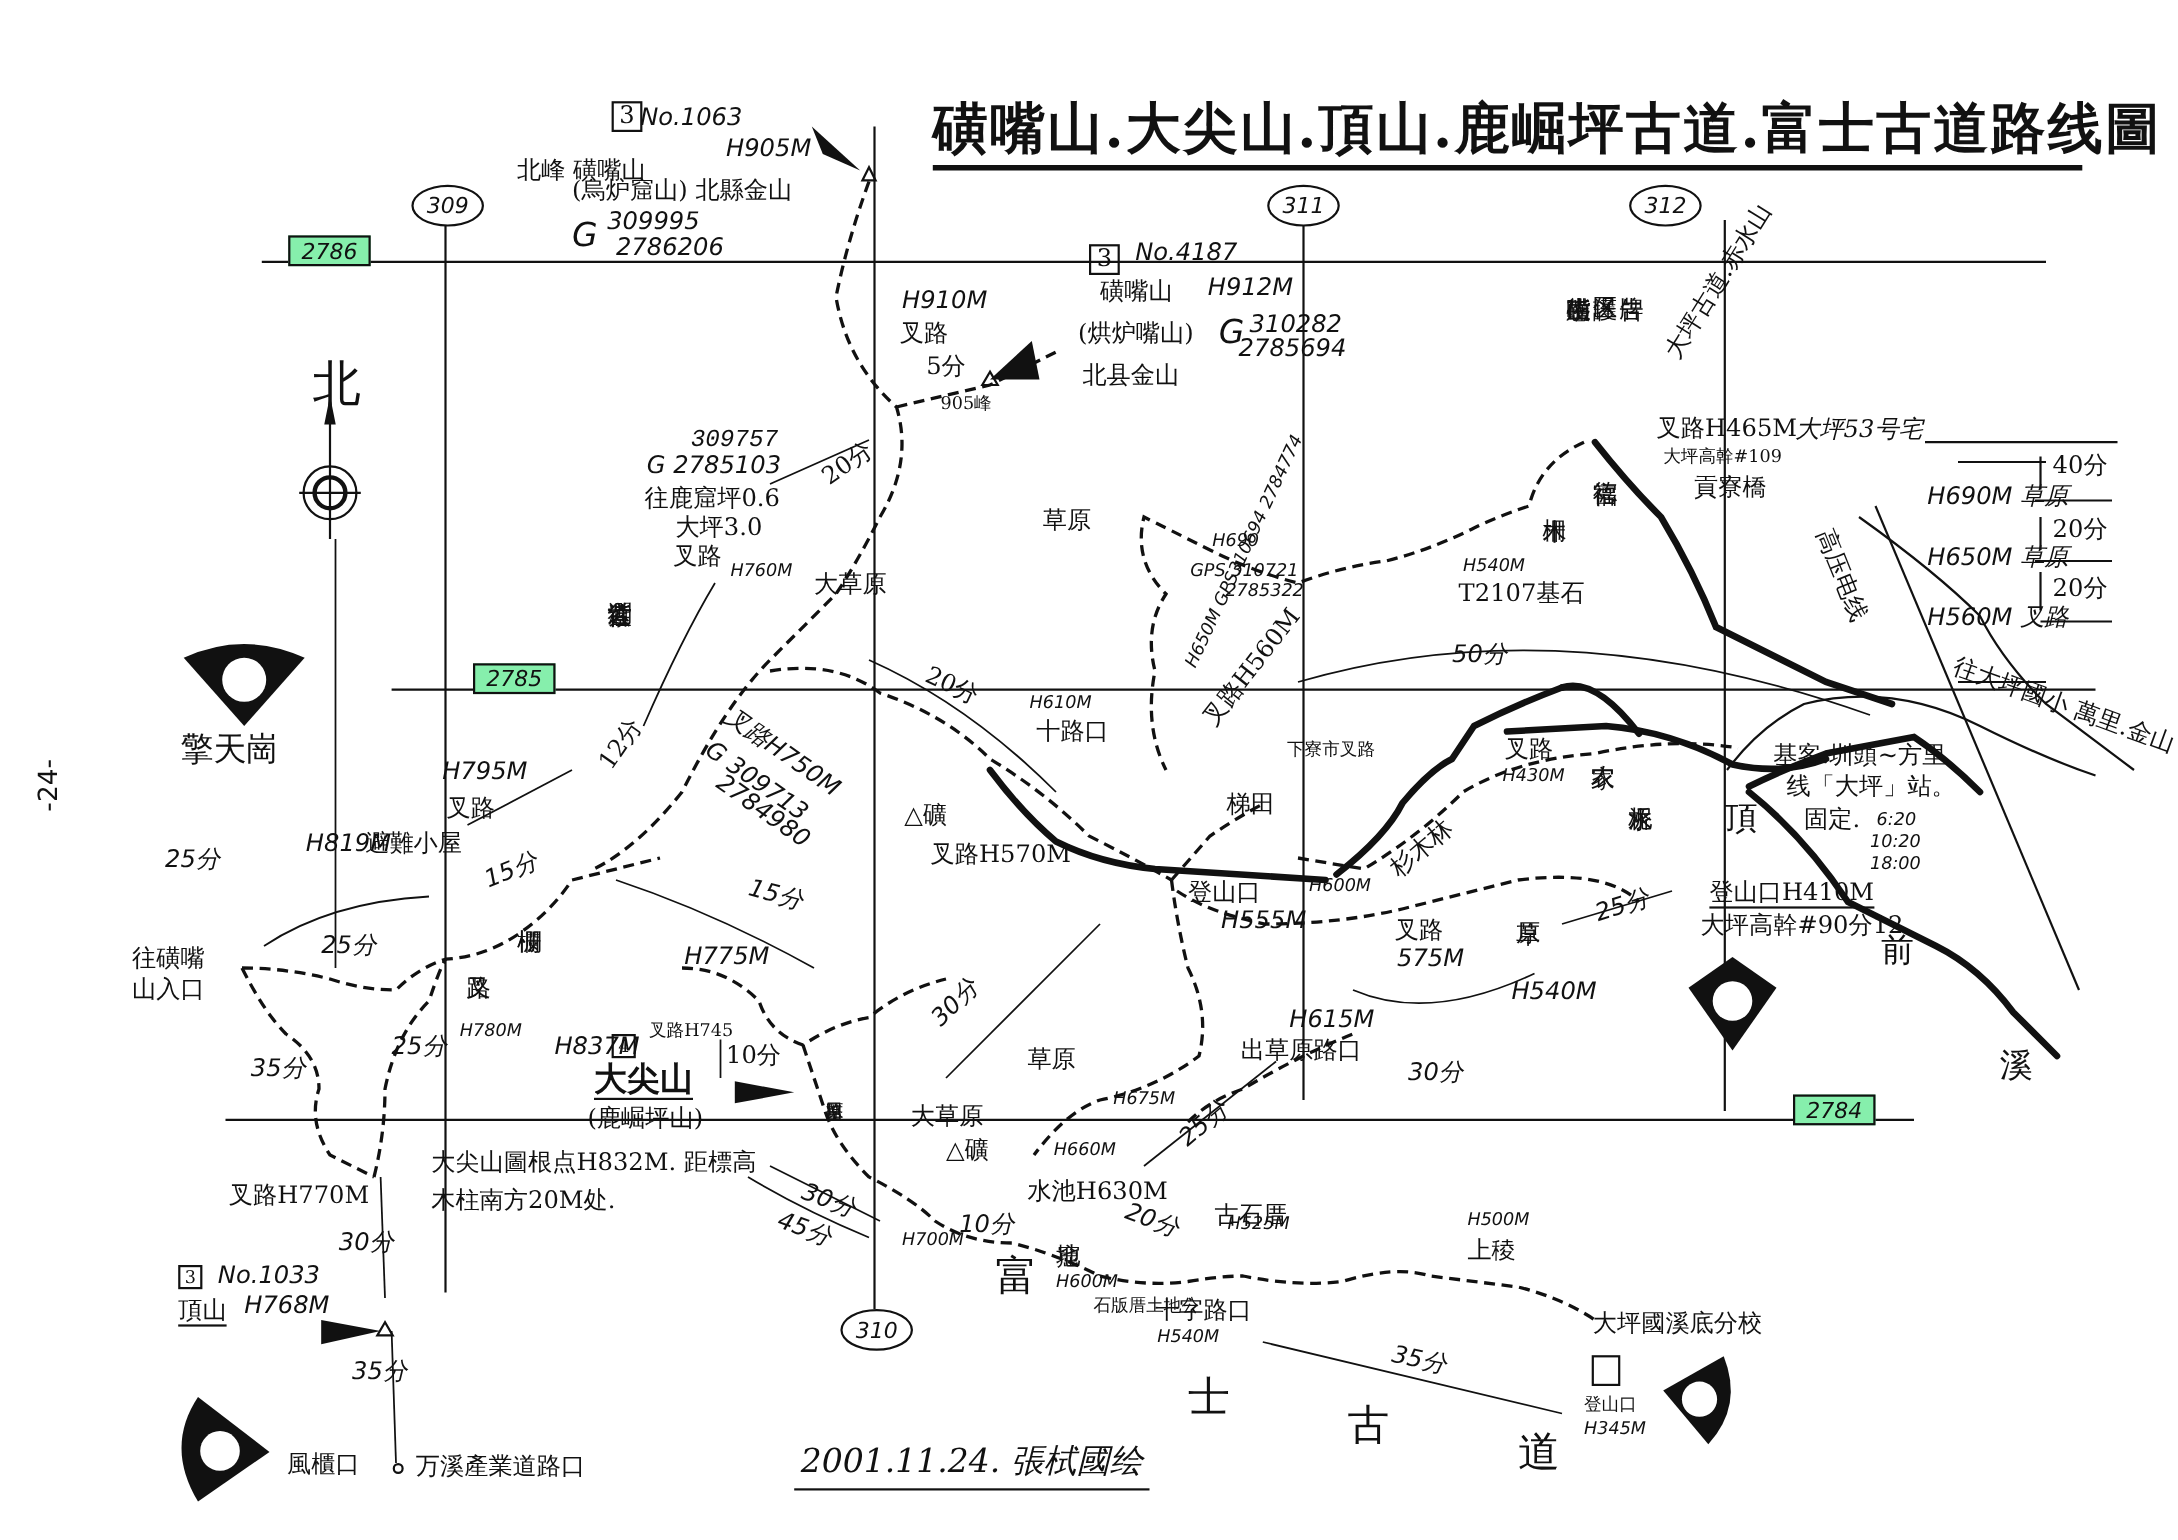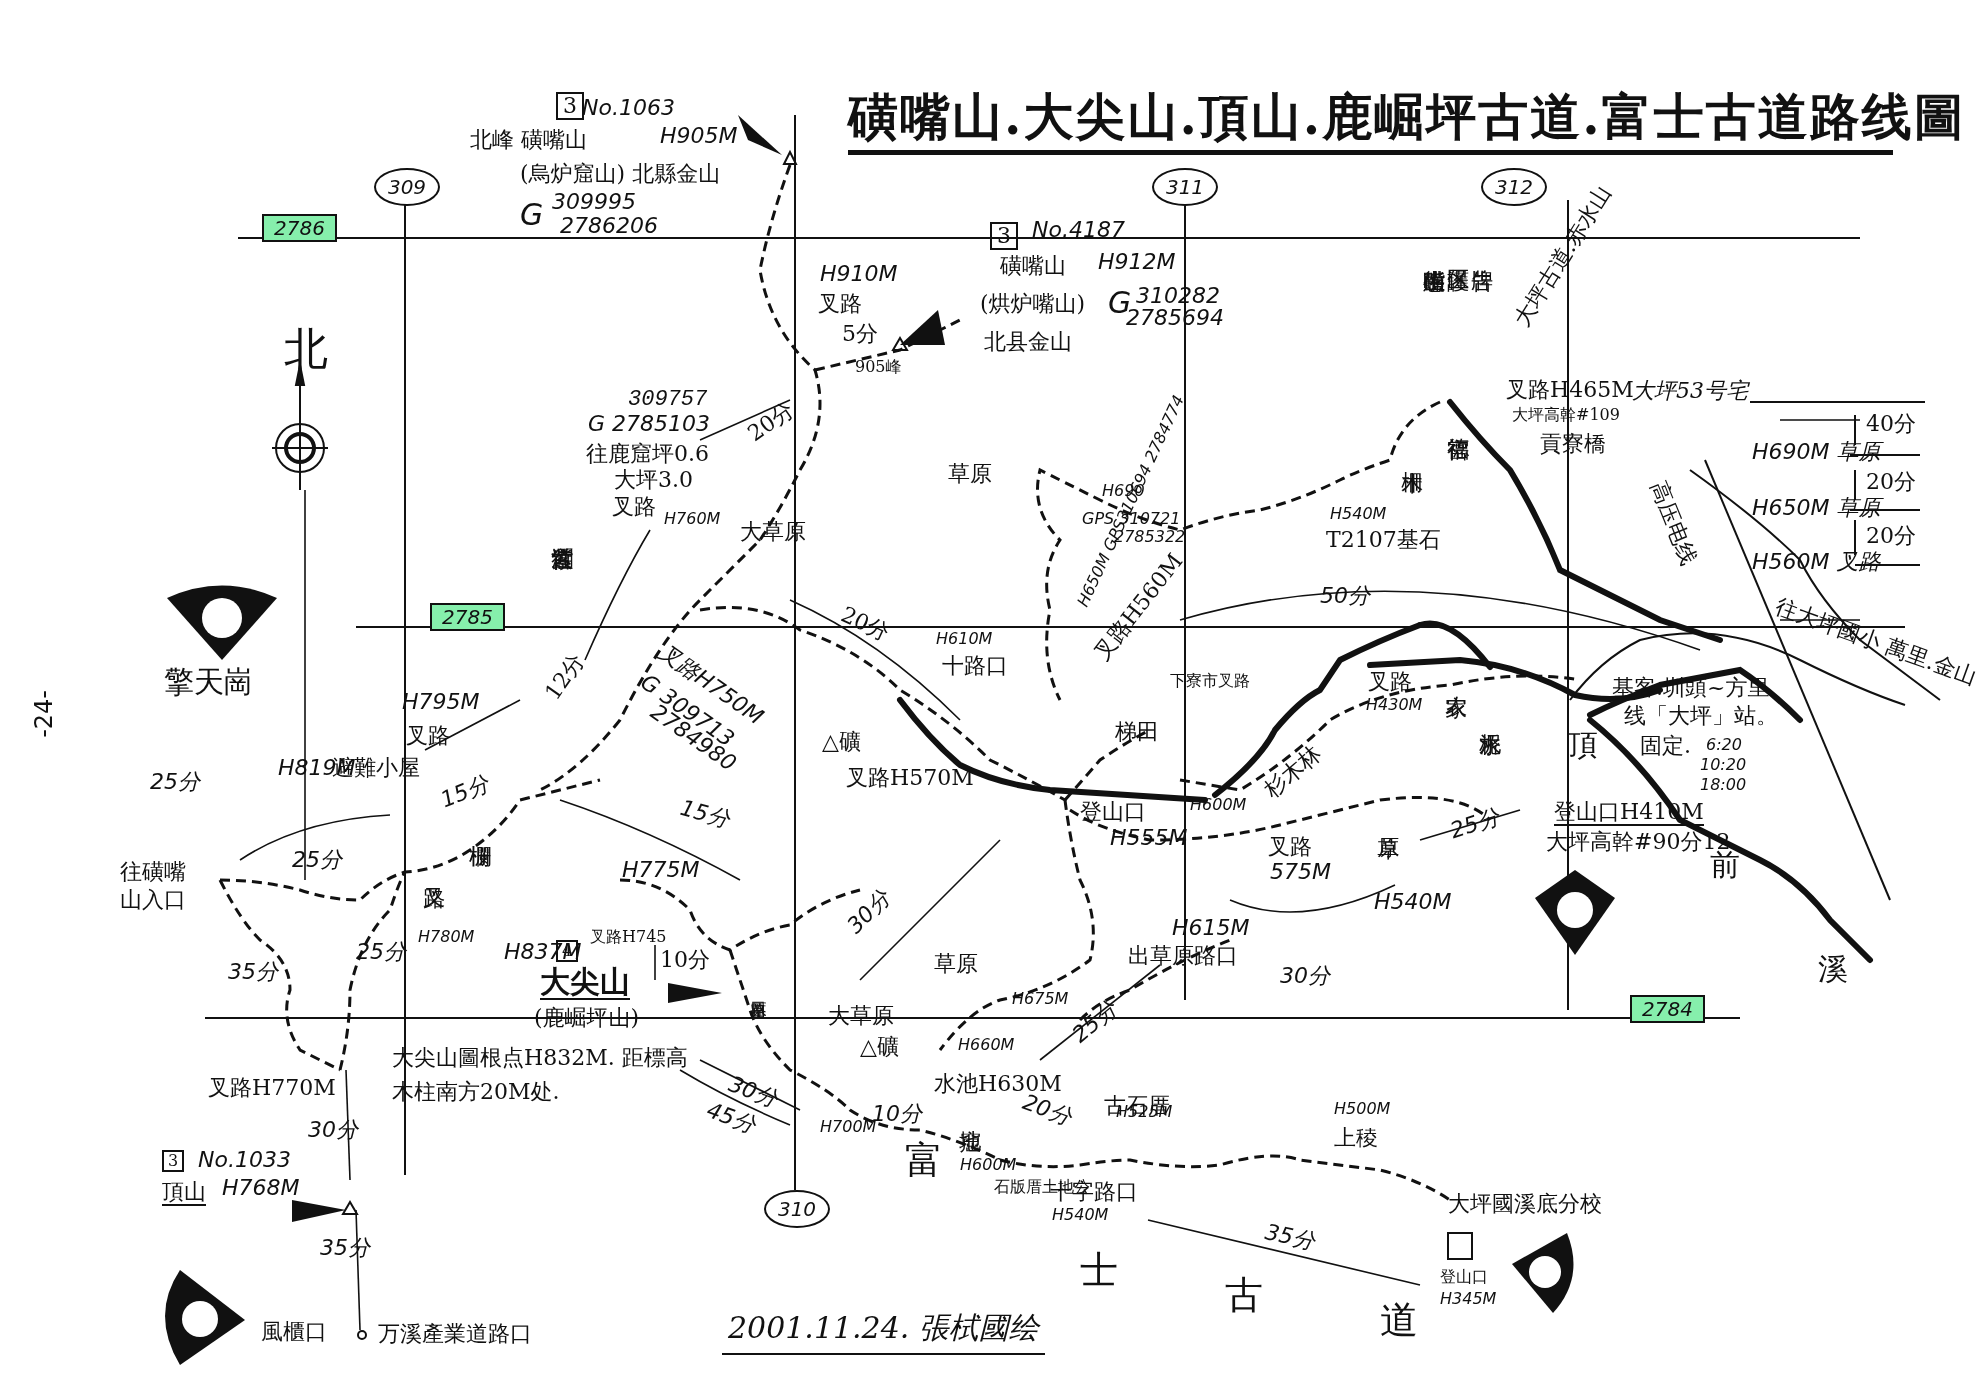--- a/index.html
+++ b/index.html
@@ -161,21 +161,21 @@
 <div class="grid-oval" style="left:374px;top:168px;">309</div>
 <div class="grid-oval" style="left:764px;top:1190px;">310</div>
 <div class="grid-oval" style="left:1152px;top:168px;">311</div>
 <div class="grid-oval" style="left:1481px;top:168px;">312</div>
 <div class="grid-box" style="left:262px;top:214px;">2786</div>
 <div class="grid-box" style="left:430px;top:603px;">2785</div>
 <div class="grid-box" style="left:1630px;top:995px;">2784</div>
 
 <div class="lbl md it" style="left:582px;top:96px;">No.1063</div>
 <div class="lbl md" style="left:556px;top:92px;border:2px solid #111;padding:0 5px;">3</div>
-<div class="lbl md" style="left:470px;top:128px;">北峰 磺嘴山</div>
+<div class="lbl md" style="left:470px;top:144px;">北峰 磺嘴山</div>
 <div class="lbl md it" style="left:660px;top:124px;">H905M</div>
 <div class="lbl md" style="left:520px;top:162px;">(烏炉窟山) 北縣金山</div>
 <div class="lbl lg it" style="left:520px;top:198px;">G</div>
 <div class="lbl md it" style="left:552px;top:190px;">309995</div>
 <div class="lbl md it" style="left:560px;top:214px;">2786206</div>
 
 <div class="lbl md" style="left:990px;top:222px;border:2px solid #111;padding:0 5px;">3</div>
 <div class="lbl md it" style="left:1032px;top:218px;">No.4187</div>
 <div class="lbl md" style="left:1000px;top:254px;">磺嘴山</div>
 <div class="lbl md it" style="left:1098px;top:250px;">H912M</div>

